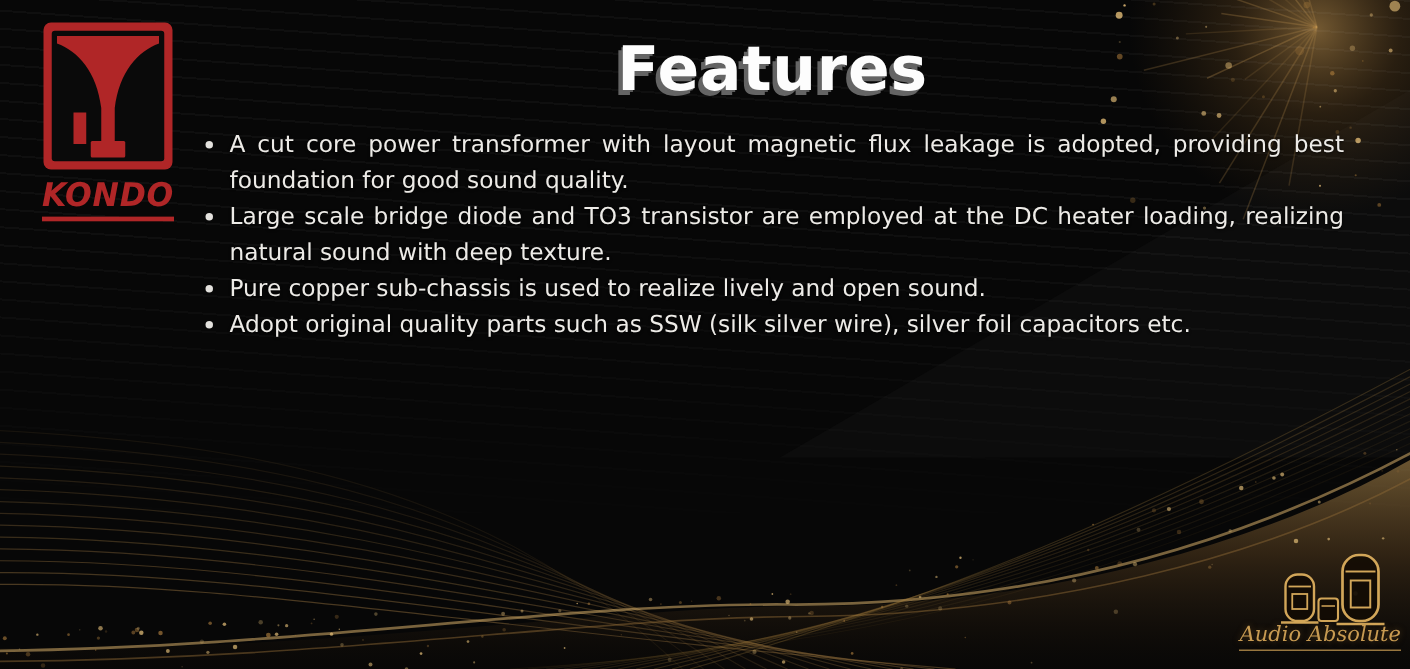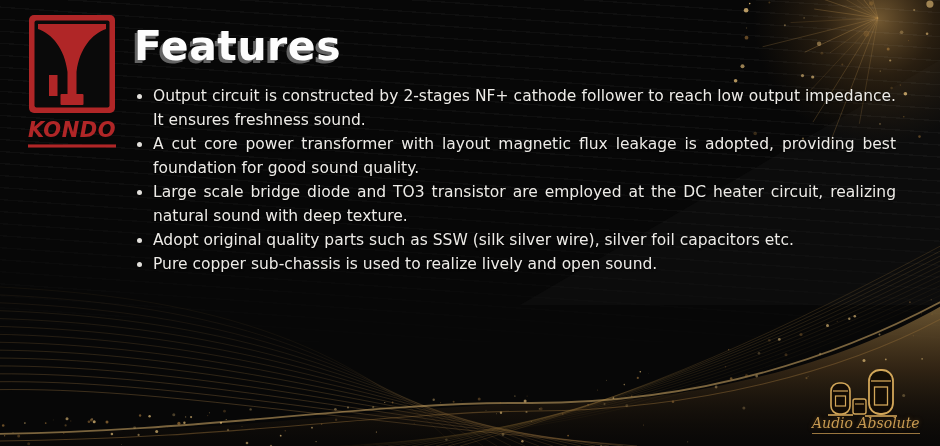--- a/index.html
+++ b/index.html
@@ -20,42 +20,42 @@
   
   .kondo{position:absolute;left:26px;top:14px;width:92px;display:flex;flex-direction:column;align-items:center;font-style:italic;}
   .kondo-word{
     font-weight:bold;font-size:21px;letter-spacing:0.5px;line-height:1;
     margin-top:6px;padding-bottom:3px;border-bottom:3px solid #b02627;
     transform:scaleY(1.04);
   }
   
   .title{
     position:absolute;left:134px;top:22px;width:762px;margin:0;
-    font-size:41px;font-weight:bold;color:#fdfdfd;
+    text-align:center;font-size:41px;font-weight:bold;color:#fdfdfd;
     letter-spacing:0.5px;
     text-shadow:-3px 3px 0 #646464, -1px 1px 0 #5a5a5a;
   }
   
   .features{
     position:absolute;left:134px;top:84px;width:762px;margin:0;padding:0;list-style:none;
   }
   .features li{
     position:relative;padding-left:19px;
     color:#edebe7;font-size:15.5px;line-height:24px;
     text-align:justify;
     text-shadow:0 1px 2px rgba(0,0,0,0.85);
   }
   .features li::before{
     content:"";position:absolute;left:3px;top:9.5px;width:5px;height:5px;
     border-radius:50%;background:#e3e1dd;
   }
   
   .watermark{
     position:absolute;right:6px;bottom:12px;width:122px;
-    display:flex;flex-direction:column;align-items:flex-start;
+    display:flex;flex-direction:column;align-items:flex-end;
   }
   .wm-text{
     font-family:"DejaVu Serif",serif;font-style:italic;
     font-size:14px;color:#c89b52;margin-top:-3px;white-space:nowrap;
     border-bottom:1px solid rgba(200,155,82,0.75);padding-bottom:2px;
     text-shadow:0 0 4px rgba(120,85,35,0.6);
   }
 </style>
 </head>
 <body>
@@ -299,25 +299,24 @@
       <path d="M10,10 H78 V15 C64,20 51.5,34 48.5,58 L48.5,80 H39.5 L39.5,58 C36.5,34 24,20 10,15 Z" fill="#b02627"></path>
       <rect x="21" y="61" width="8.5" height="21" fill="#b02627"></rect>
       <rect x="32.5" y="80" width="23" height="11" rx="1" fill="#b02627"></rect>
     </svg>
     <div class="kondo-word" style="color:#b02627">KONDO</div>
   </div>
 
   <h1 class="title">Features</h1>
 
   <ul class="features">
-      <li>Output circuit is constructed by 2-stages NF+ cathode follower to reach low output impedance. It ensures freshness sound.</li>
       <li>A cut core power transformer with layout magnetic flux leakage is adopted, providing best foundation for good sound quality.</li>
-      <li>Large scale bridge diode and TO3 transistor are employed at the DC heater circuit, realizing natural sound with deep texture.</li>
+      <li>Large scale bridge diode and TO3 transistor are employed at the DC heater loading, realizing natural sound with deep texture.</li>
+      <li>Pure copper sub-chassis is used to realize lively and open sound.</li>
       <li>Adopt original quality parts such as SSW (silk silver wire), silver foil capacitors etc.</li>
-      <li>Pure copper sub-chassis is used to realize lively and open sound.</li>
     </ul>
 
   <div class="watermark">
     <svg width="96" height="50" viewBox="0 0 96 50">
 
       <rect x="19" y="15" width="19" height="31" rx="8" fill="rgba(18,11,4,0.85)" stroke="#d2a659" stroke-width="1.6"></rect>
       <line x1="21" y1="23" x2="36" y2="23" stroke="#d2a659" stroke-width="1.2"></line>
       <rect x="23.5" y="28" width="10" height="10" fill="none" stroke="#d2a659" stroke-width="1.2"></rect>
       <line x1="16" y1="47" x2="41" y2="47" stroke="#d2a659" stroke-width="1.6"></line>
 

